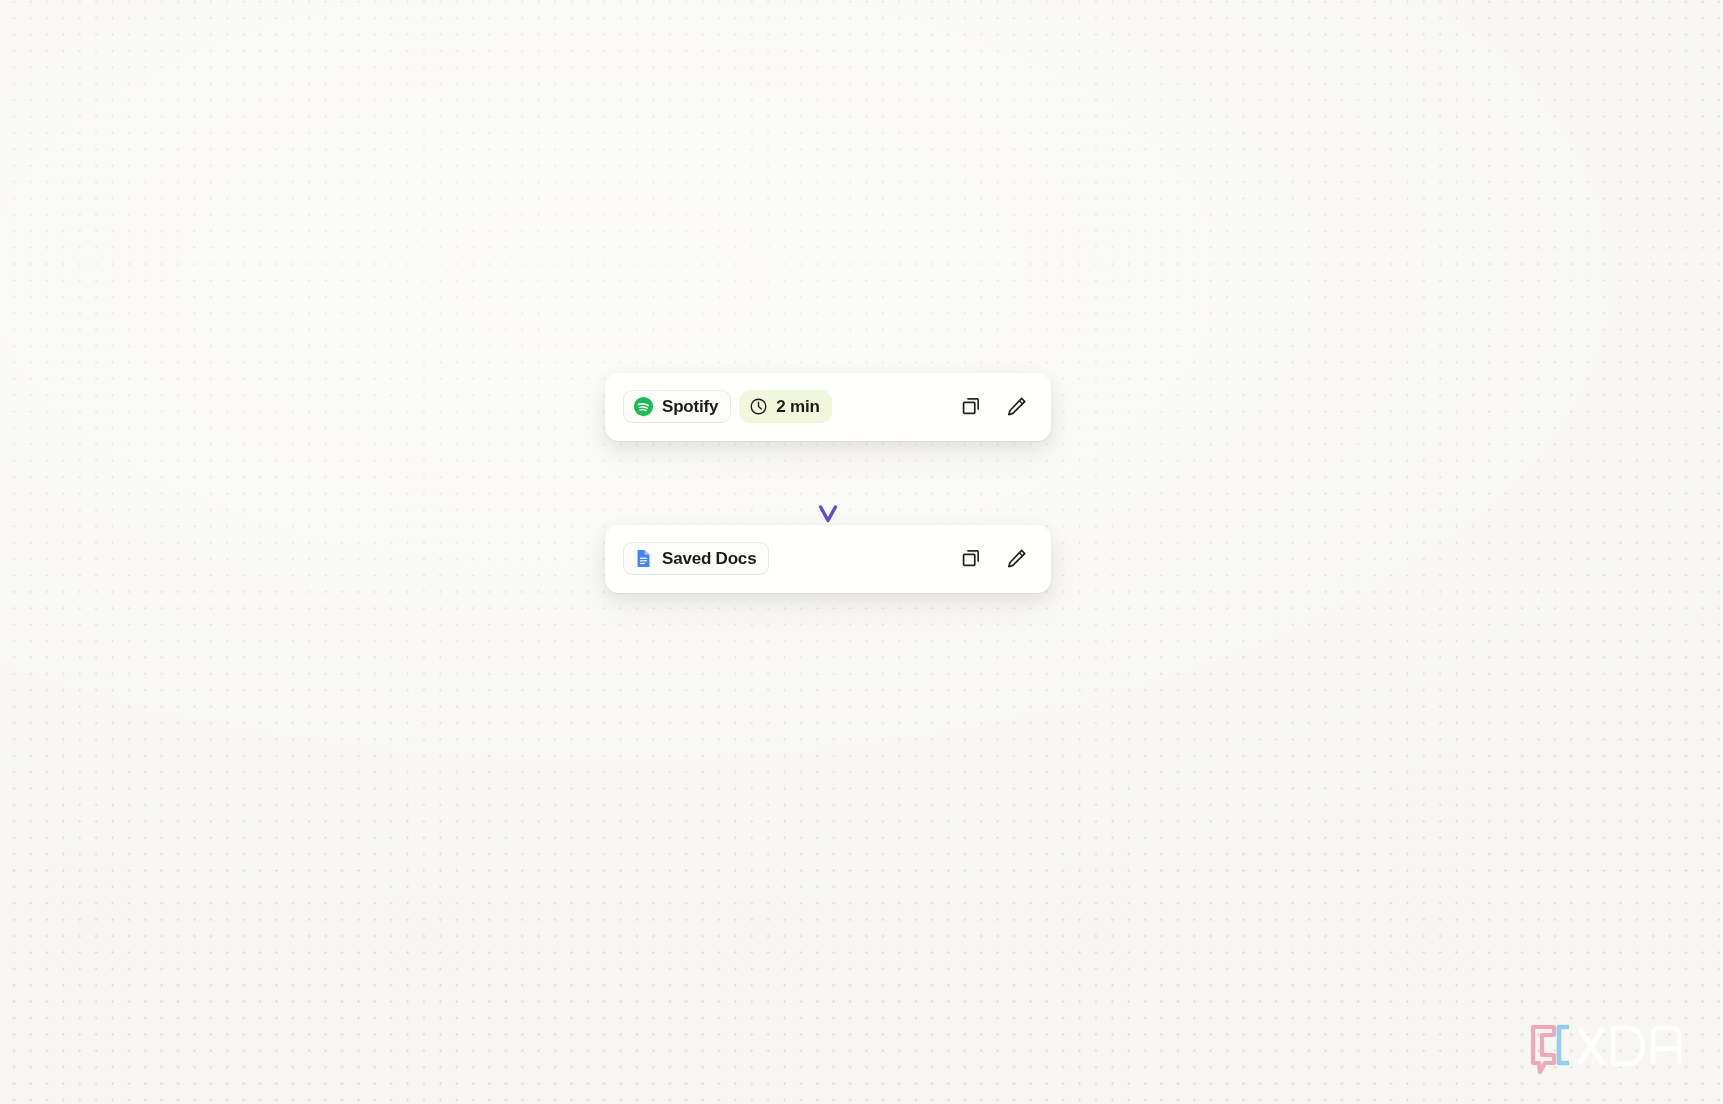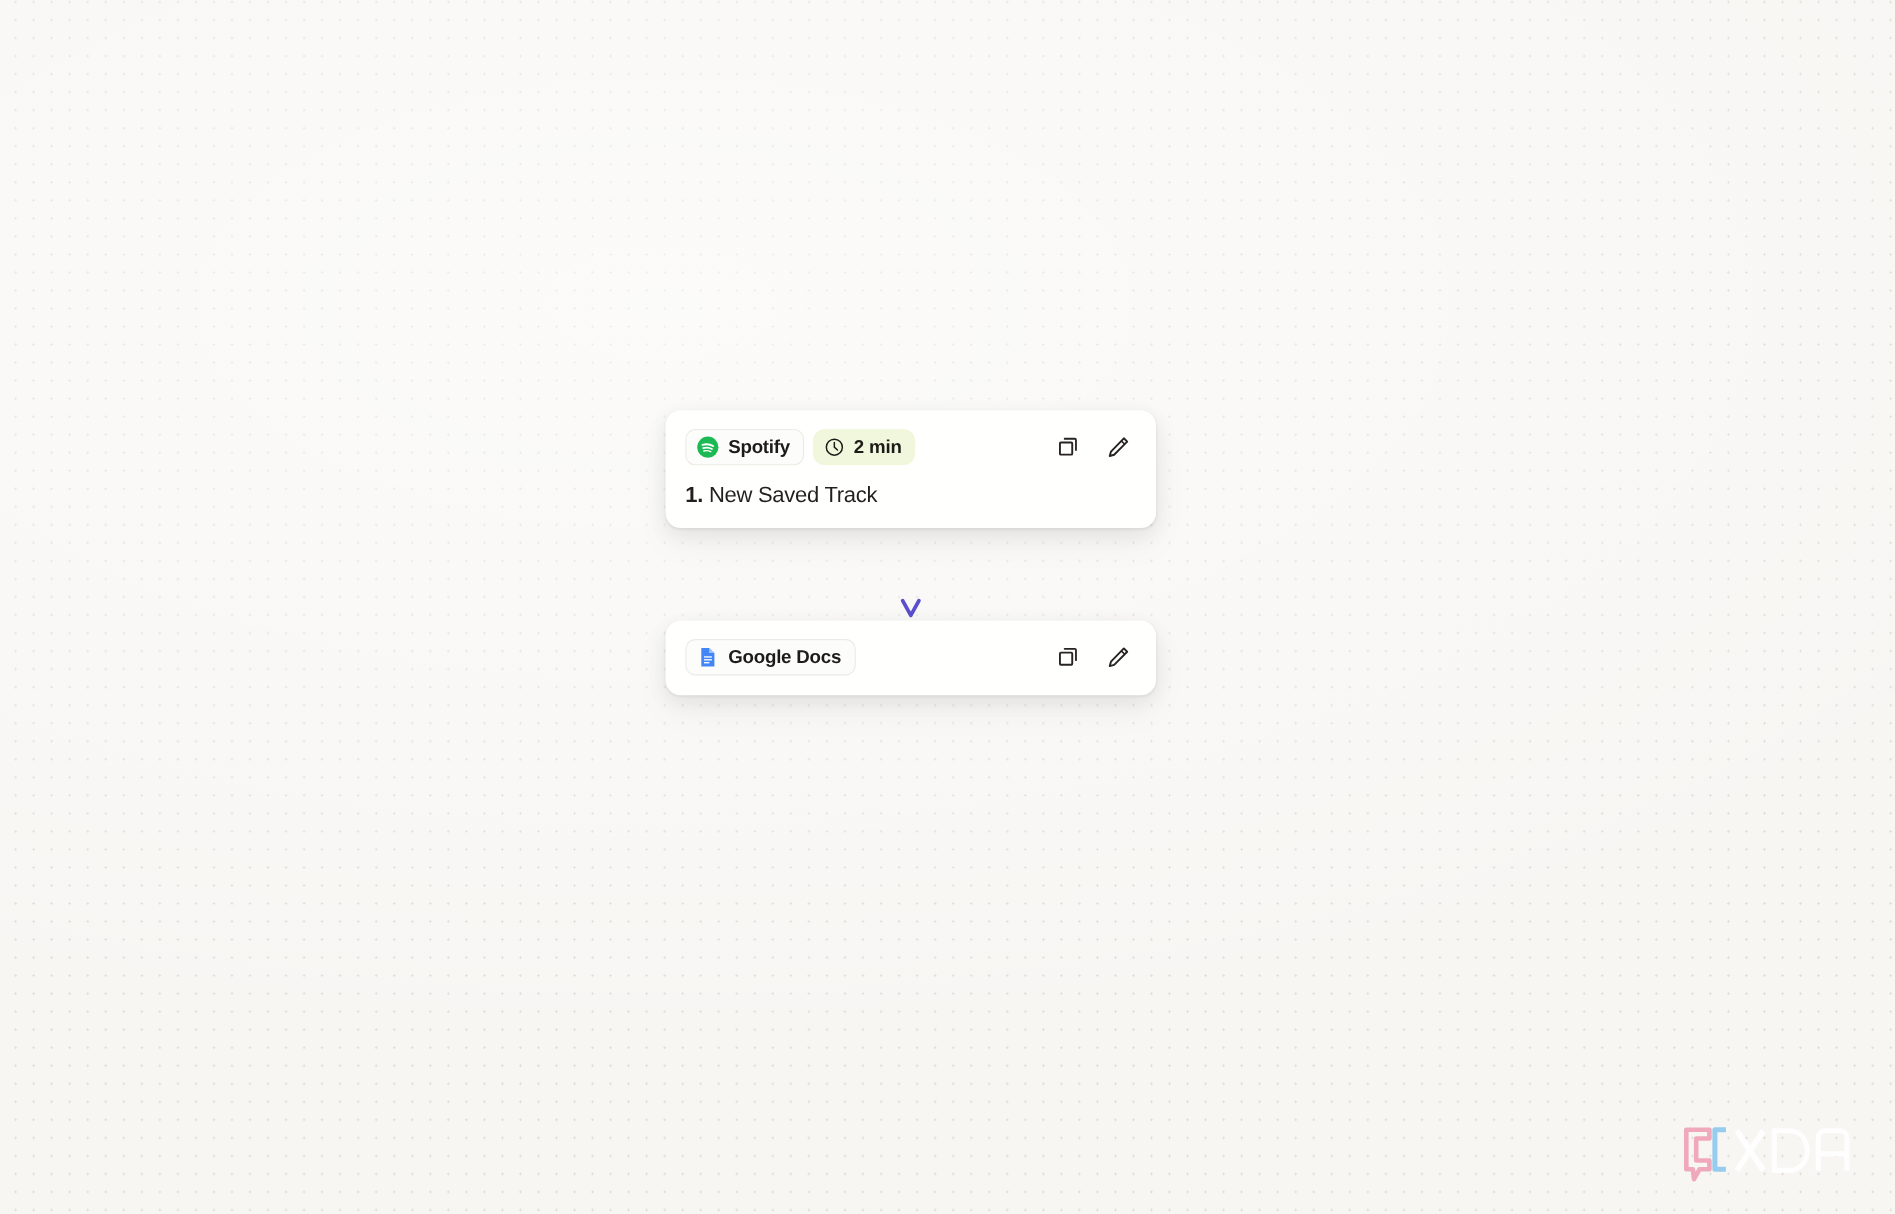--- a/index.html
+++ b/index.html
@@ -204,24 +204,20 @@
         </button>
         <button class="action-btn">
           <svg width="23" height="23" viewBox="0 0 24 24">
             <path d="M17.4 3.6 L20.6 6.8 L8.2 19.2 L4.0 20.4 L5.2 16.2 Z" fill="none" stroke="#262320" stroke-width="1.8" stroke-linejoin="round"></path>
             <path d="M15.0 6.0 L18.2 9.2" fill="none" stroke="#262320" stroke-width="1.5"></path>
           </svg>
         </button>
       </div>
     </div>
 
-    <div class="card-title">
-      <span class="step-num">1.</span>
-      <span>New Saved Track</span>
-    </div>
   </div>
 
   <div class="connector">
     <svg width="28" height="84" viewBox="0 0 28 84">
       <defs>
         <linearGradient id="arrowGrad" x1="0" y1="0" x2="0" y2="1">
           <stop offset="0%" stop-color="#a79fee"></stop>
           <stop offset="55%" stop-color="#7e72e0"></stop>
           <stop offset="100%" stop-color="#5b4fcf"></stop>
         </linearGradient>
@@ -236,21 +232,21 @@
       <div class="badge-row">
 
         <span class="badge badge-app">
           <svg class="app-icon" viewBox="0 0 24 24">
             <path d="M5.2 2.3 h8.1 l5.5 5.4 v14.0 H5.2 Z" fill="#4285f4"></path>
             <path d="M13.3 2.3 l5.5 5.4 h-5.5 Z" fill="#a1c2fa"></path>
             <rect x="8.0" y="11.0" width="8.2" height="1.35" fill="#ffffff"></rect>
             <rect x="8.0" y="14.0" width="8.2" height="1.35" fill="#ffffff"></rect>
             <rect x="8.0" y="17.0" width="5.6" height="1.35" fill="#ffffff"></rect>
           </svg>
-          <span class="badge-label">Google Docs</span>
+          <span class="badge-label">Saved Docs</span>
         </span>
 
       </div>
 
       <div class="card-actions">
         <button class="action-btn">
           <svg width="22" height="22" viewBox="0 0 24 24">
             <path d="M8.6 4.2 h10.0 a1.2 1.2 0 0 1 1.2 1.2 v10.0" fill="none" stroke="#262320" stroke-width="1.8" stroke-linecap="round" stroke-linejoin="round"></path>
             <rect x="3.9" y="8.0" width="12.2" height="12.0" rx="1.0" fill="none" stroke="#262320" stroke-width="1.9"></rect>
           </svg>

